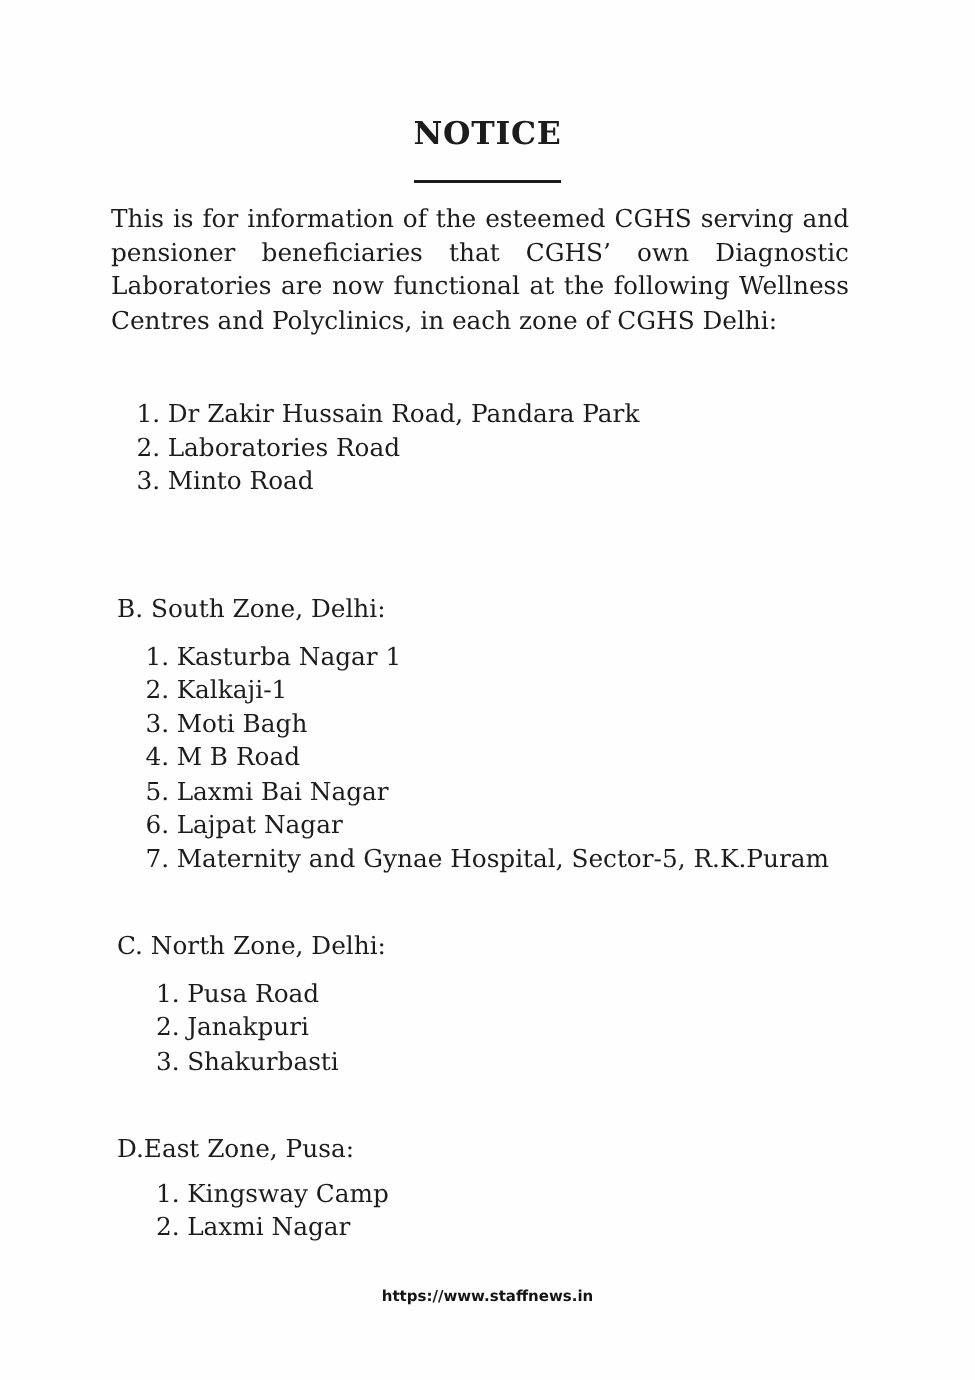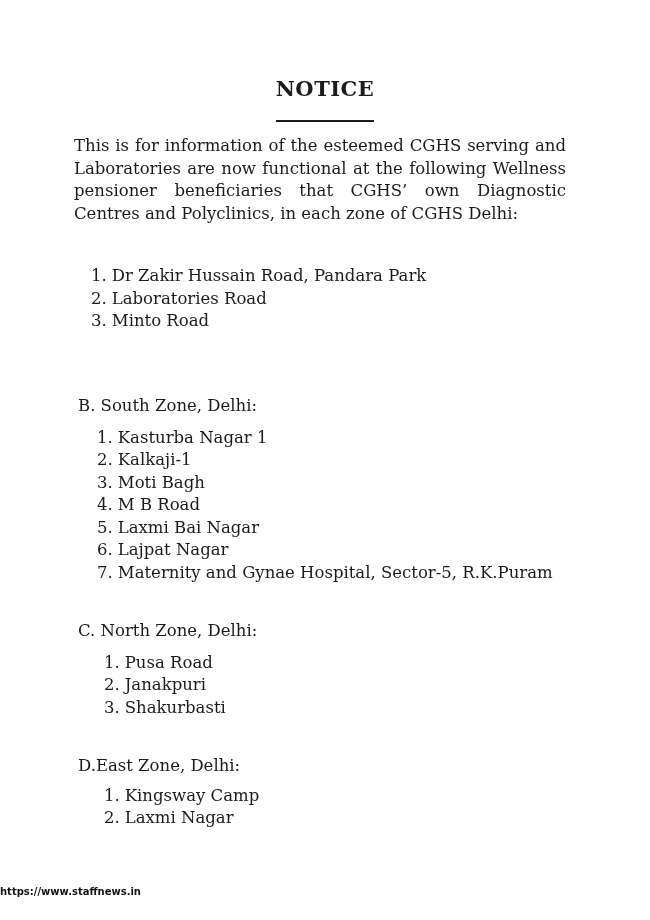--- a/index.html
+++ b/index.html
@@ -68,42 +68,43 @@
   .section-c .items { margin-left: 26px; margin-top: 9px; }
   .section-d .items { margin-left: 26px; margin-top: 7px; }
   .item {
     display: flex;
   }
   .item .num {
     margin-right: 5px;
   }
   .footer {
     position: absolute;
-    top: 886px;
+    top: 859px;
     left: 0;
     width: 100%;
+    text-align: center;
     font-family: "DejaVu Sans", sans-serif;
     font-size: 10px;
     font-weight: bold;
     color: #141414;
   }
 </style>
 </head>
 <body>
 
 <div class="page">
 
   <h1 class="title">
     <span class="title-text">NOTICE</span>
   </h1>
 
   <div class="intro">
     <div class="jline">This is for information of the esteemed CGHS serving and</div>
+    <div class="jline">pensioner beneficiaries that CGHS’ own Diagnostic</div>
     <div class="jline">Laboratories are now functional at the following Wellness</div>
-    <div class="jline">pensioner beneficiaries that CGHS’ own Diagnostic</div>
     <div class="lastline">Centres and Polyclinics, in each zone of CGHS Delhi:</div>
   </div>
 
   <div id="sections">
       <div class="section section-a">
     <div class="items">
           <div class="item">
     <span class="num">1.</span>
     <span class="label">Dr Zakir Hussain Road, Pandara Park</span>
   </div>
@@ -161,21 +162,21 @@
     <span class="num">2.</span>
     <span class="label">Janakpuri</span>
   </div>
           <div class="item">
     <span class="num">3.</span>
     <span class="label">Shakurbasti</span>
   </div>
         </div>
   </div>
       <div class="section section-d">
-    <div class="heading">D.East Zone, Delhi:</div>
+    <div class="heading">D.East Zone, Pusa:</div>
     <div class="items">
           <div class="item">
     <span class="num">1.</span>
     <span class="label">Kingsway Camp</span>
   </div>
           <div class="item">
     <span class="num">2.</span>
     <span class="label">Laxmi Nagar</span>
   </div>
         </div>

